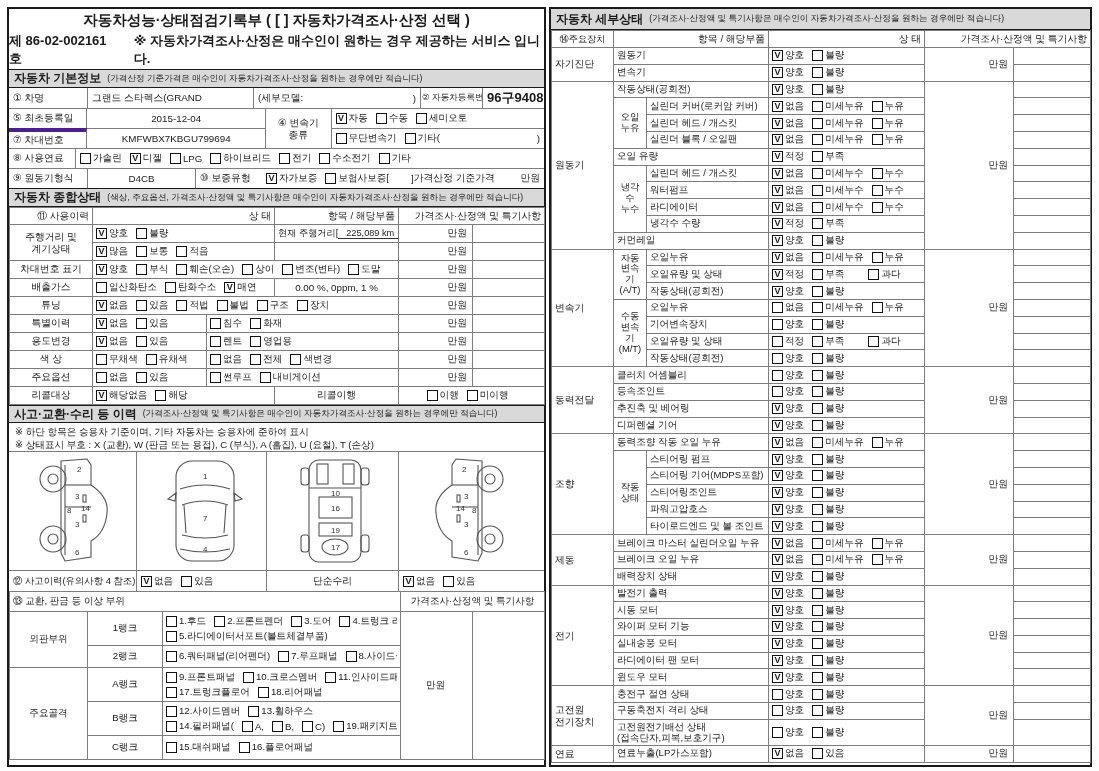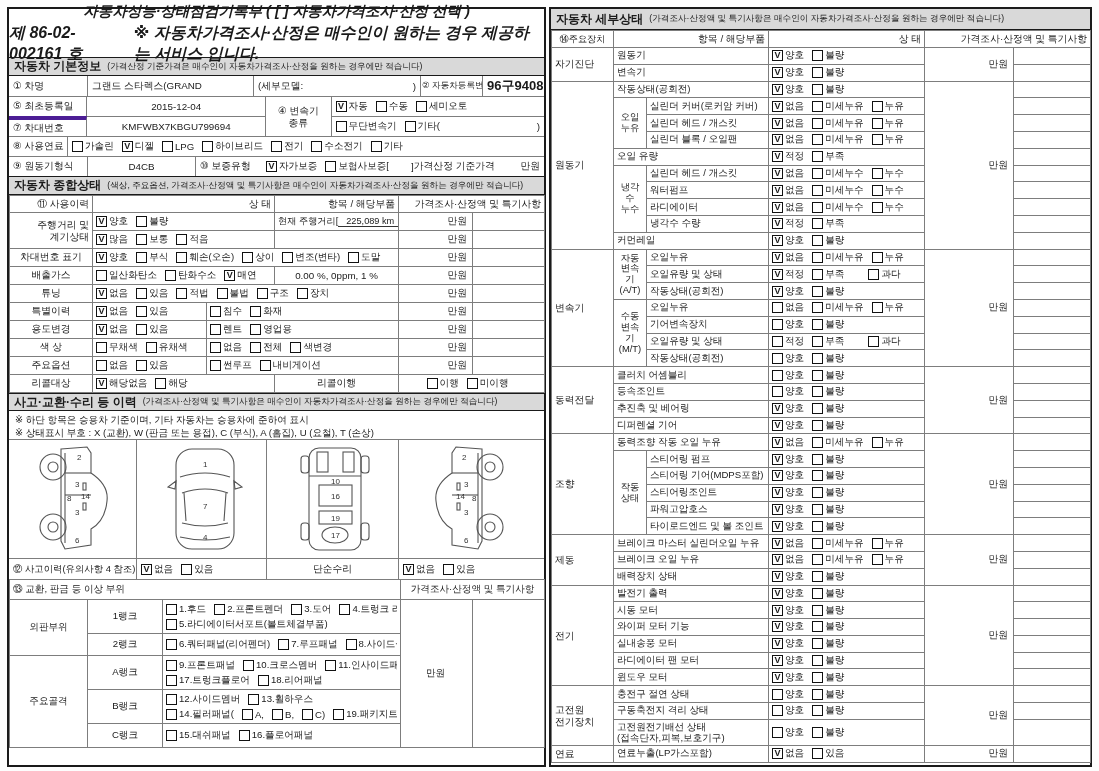--- a/index.html
+++ b/index.html
@@ -34,28 +34,28 @@
   .fc.last{border-right:none;}
   .fc.c{justify-content:center;text-align:center;}
   .stack{display:flex;flex-direction:column;box-sizing:border-box;}
   .stack>div{display:flex;align-items:center;box-sizing:border-box;overflow:hidden;}
 
   
   table{border-collapse:collapse;table-layout:fixed;width:100%;}
   td{border:1px solid #7d7d7d;padding:0 3px;font-size:9.8px;overflow:hidden;
      white-space:nowrap;box-sizing:border-box;vertical-align:middle;}
   td.c{text-align:center;}
-  td.pre{white-space:pre-line;text-align:right;line-height:1.15;}
+  td.pre{white-space:pre-line;text-align:center;line-height:1.15;}
   td.prL{text-align:right;padding-right:5px;}
   .hdr td{text-align:right;font-size:9.8px;}
 
-  #title-block{height:48px;display:flex;flex-direction:column;justify-content:center;
-               align-items:center;gap:2px;font-style:italic;}
+  #title-block{height:60px;display:flex;flex-direction:column;justify-content:center;
+               align-items:center;gap:2px;}
   #doc-title{font-weight:bold;font-size:14.5px;}
-  #doc-subtitle{font-weight:bold;font-size:16px;display:flex;gap:14px;}
+  #doc-subtitle{font-weight:bold;font-size:13px;display:flex;gap:14px;}
   #plate-no{font-weight:bold;font-size:13px;width:100%;justify-content:center;}
 
   .u{border-bottom:1px solid #333;padding:0 8px;}
 
   
   #diagrams{display:flex;height:118px;border-top:1px solid #7d7d7d;}
   .dg{border-right:1px solid #7d7d7d;display:flex;align-items:center;justify-content:center;box-sizing:border-box;}
   .dg.last{border-right:none;}
   .dg svg{display:block;}
   .dg path,.dg rect,.dg circle,.dg ellipse,.dg line{fill:none;stroke:#555;stroke-width:1.1;}
@@ -142,21 +142,21 @@
               <span class="cbi">
                 <span class="cb"></span>
                 <span class="cbl">기타(</span>
               </span>
             </span>
           <span>)</span>
         </div>
       </div>
     </div>
     <div class="fr" style="height:20px">
-      <div class="fc" style="width:59px">⑧ 사용연료</div>
+      <div class="fc" style="width:67px">⑧ 사용연료</div>
       <div class="fc last" style="width:456px">
           <span class="opts">
             <span class="cbi">
               <span class="cb"></span>
               <span class="cbl">가솔린</span>
             </span>
             <span class="cbi">
               <span class="cb">V</span>
               <span class="cbl">디젤</span>
             </span>

